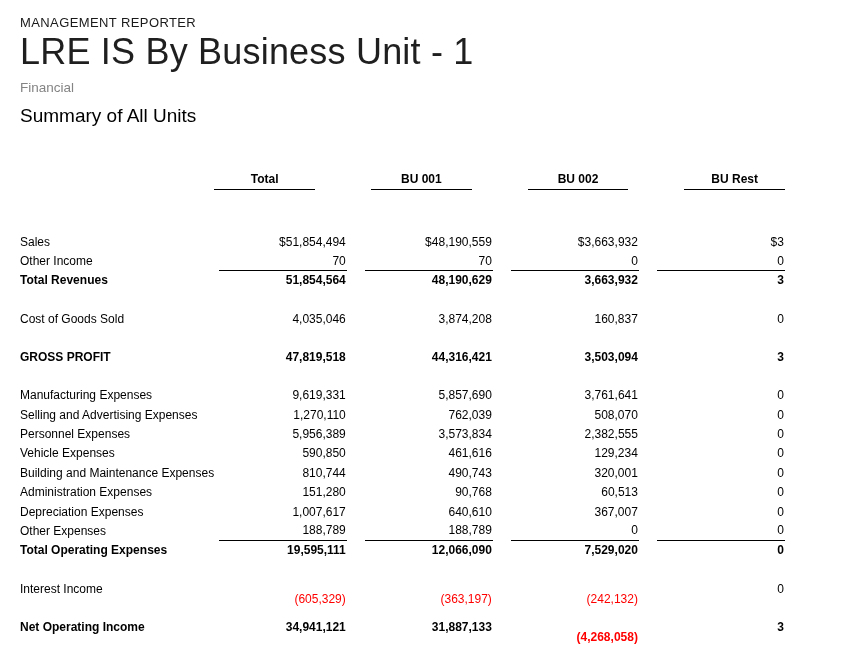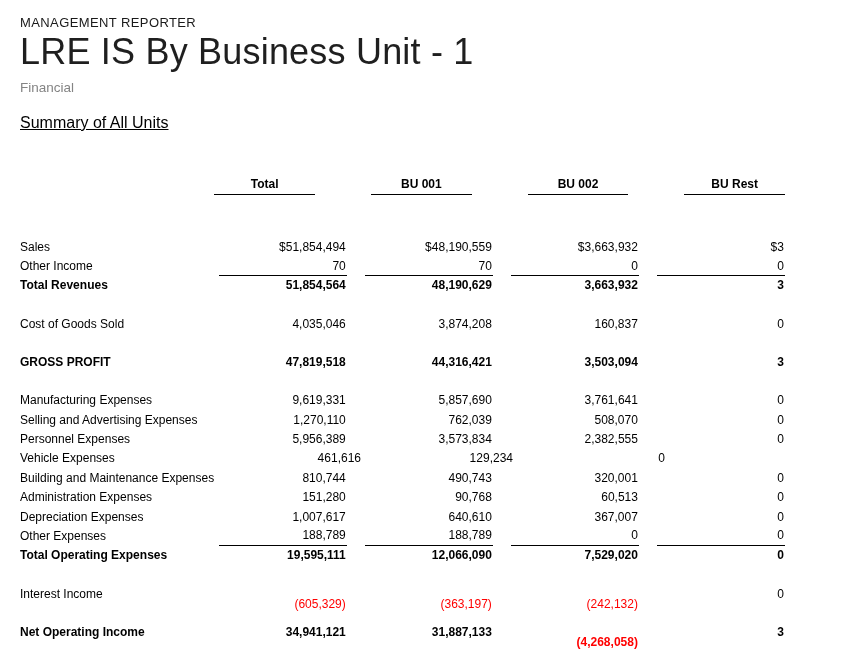--- a/index.html
+++ b/index.html
@@ -6,21 +6,21 @@
   * { margin:0; padding:0; box-sizing:border-box; }
   html,body { background:#ffffff; }
   body { font-family:"Liberation Sans", sans-serif; color:var(--ink); }
   .page { position:relative; width:785px; height:654px; background:#fff; overflow:hidden; }
 
   
   .header { padding:15px 0 0 20px; }
   .app-name { font-size:13px; font-weight:400; letter-spacing:0.4px; color:#1a1a1a; }
   .title { font-size:36px; font-weight:300; color:#1f1f1f; margin-top:1px; letter-spacing:0.2px; }
   .rtype { font-size:13.5px; color:var(--muted); margin-top:7px; }
-  .subtitle { font-size:16px; color:#000; margin-top:19px;text-decoration:underline; }
+  .subtitle { font-size:19px; color:#000; margin-top:10px; }
 
   
   .row { display:flex; height:19.4px; align-items:center; }
   .lbl { width:228px; padding-left:20px; font-size:12px; white-space:nowrap; }
   .cell { width:134px; height:100%; display:flex; align-items:center; justify-content:flex-end;
           font-size:12px; padding-right:1px; white-space:nowrap; }
   .cell + .cell { margin-left:18px; }
 
   .cols-row { margin-top:3px; height:21px;gap:38px; }
   .cols-row .cell { font-weight:700; justify-content:center; border-bottom:1.8px solid var(--rule); padding-right:0; }
@@ -123,20 +123,21 @@
     <div class="row">
       <div class="lbl">Personnel Expenses</div>
       <div class="cell">5,956,389</div>
       <div class="cell">3,573,834</div>
       <div class="cell">2,382,555</div>
       <div class="cell">0</div>
     </div>
 
     <div class="row">
       <div class="lbl">Vehicle Expenses</div>
+      <div class="cell">590,850</div>
       <div class="cell">461,616</div>
       <div class="cell">129,234</div>
       <div class="cell">0</div>
     </div>
 
     <div class="row">
       <div class="lbl">Building and Maintenance Expenses</div>
       <div class="cell">810,744</div>
       <div class="cell">490,743</div>
       <div class="cell">320,001</div>

